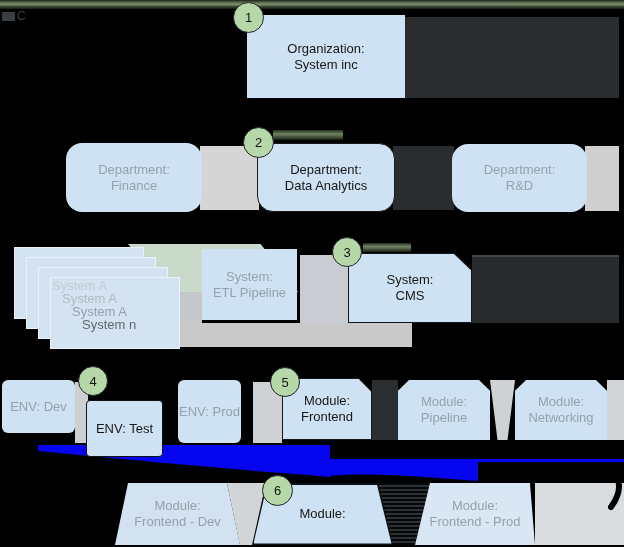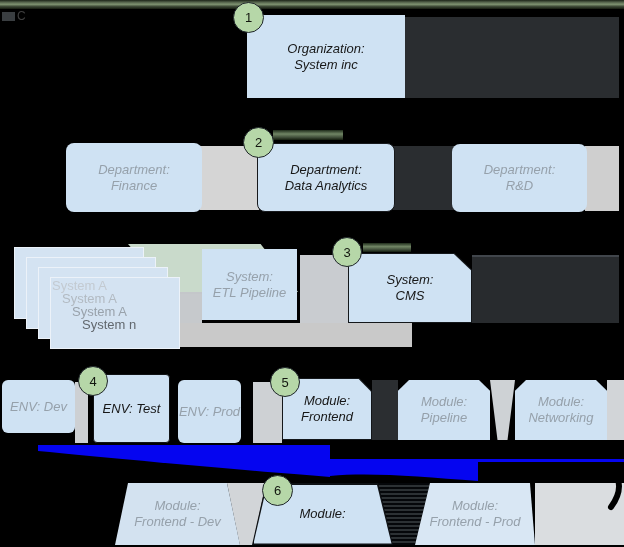--- a/index.html
+++ b/index.html
@@ -1,24 +1,24 @@
 <!DOCTYPE html>
 <html><head>
 <meta charset="utf-8">
 <style>
   html,body{margin:0;padding:0;background:#000;}
   #canvas{position:relative;width:624px;height:547px;background:#000;overflow:hidden;
           font-family:"Liberation Sans", sans-serif;}
   .abs{position:absolute;}
   .node{position:absolute;background:#cfe2f3;display:flex;flex-direction:column;
         align-items:center;justify-content:center;text-align:left;
-        font-size:13px;line-height:16px;font-style:italic;}
+        font-size:13px;line-height:16px;}
   .bl{color:#171717;}
   .fd{color:#96a1ab;}
-  .r8{border-radius:8px;}
+  .r8{border-radius:16px;}
   .r6{border-radius:6px;}
   .band{position:absolute;}
   .badge{position:absolute;background:#b6d7a8;border:1.6px solid #20262b;border-radius:50%;
          display:flex;align-items:center;justify-content:center;color:#12160f;
          font-size:13px;z-index:40;box-sizing:border-box;}
   .stacklbl{position:absolute;font-size:13px;line-height:13px;z-index:22;}
   .stackrect{position:absolute;background:#d4e3f2;border:1px solid rgba(255,255,255,.55);
              box-sizing:border-box;z-index:20;}
   .streak{position:absolute;z-index:38;
           background:linear-gradient(180deg,#22301d 0%,#7d9470 40%,#45543e 75%,#16200f 100%);
@@ -98,22 +98,22 @@
 
   <div class="band" style="left:472px;top:255px;width:147px;height:68px;background:#282b2e;
               border-top:2px solid #41464c;box-sizing:border-box;"></div>
 
   <div class="band" style="left:75px;top:382px;width:13px;height:61px;background:#cdd0d3;"></div>
   <div class="band" style="left:253px;top:382px;width:29px;height:61px;background:#ced1d4;"></div>
 
   <div class="node r6" style="left:2px;top:380px;width:73px;height:53px;z-index:30;">
     <div class="fd">ENV: Dev</div>
   </div>
-  <div class="node" style="left:86px;top:374px;width:77px;height:69px;z-index:30;border:1px solid #101214;
-              box-sizing:border-box;border-radius:4px;margin-left:7px;">
+  <div class="node" style="left:86px;top:400px;width:77px;height:57px;z-index:30;border:1px solid #101214;
+              box-sizing:border-box;border-radius:4px;">
     <div class="bl">ENV: Test</div>
   </div>
   <div class="node r6" style="left:178px;top:380px;width:63px;height:63px;z-index:30;">
     <div class="fd">ENV: Prod</div>
   </div>
 
   <div class="band" style="left:372px;top:380px;width:26px;height:60px;background:#2b2e31;"></div>
   <div class="band" style="left:490px;top:380px;width:25px;height:60px;background:#ced2d5;
               clip-path:polygon(0 0,100% 0,70% 100%,30% 100%);"></div>
   <div class="band" style="left:607px;top:380px;width:17px;height:60px;background:#d2d5d8;"></div>

